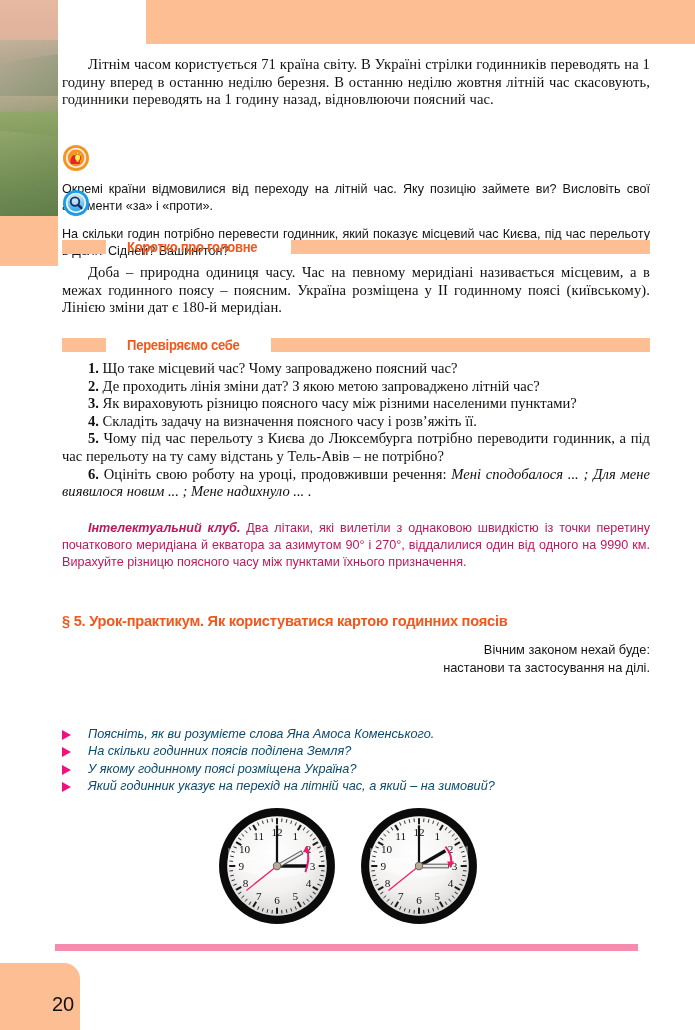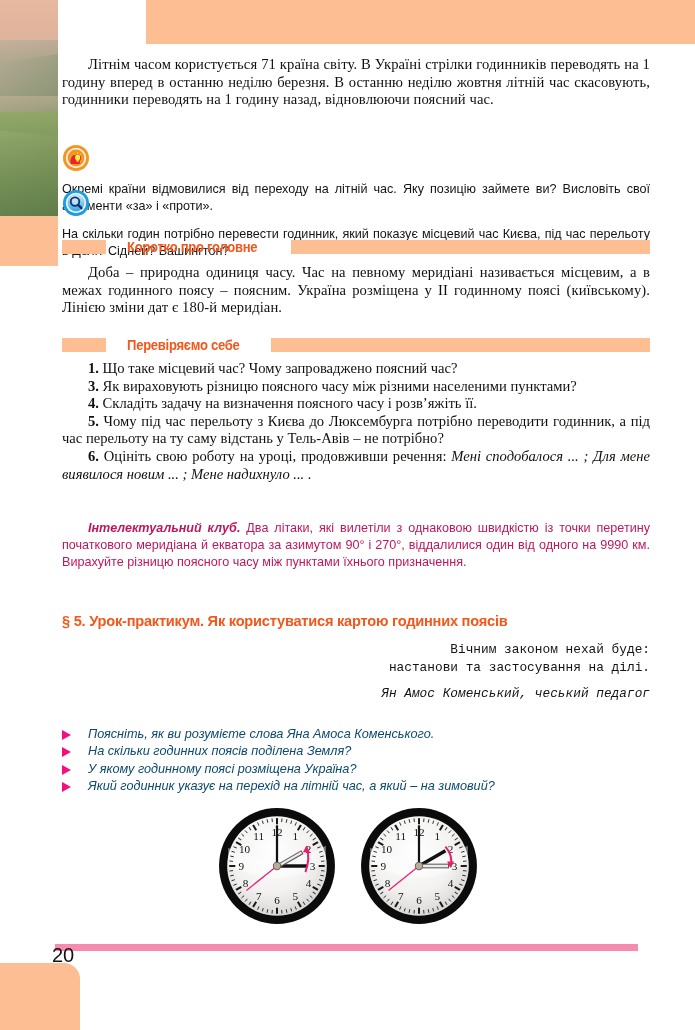--- a/index.html
+++ b/index.html
@@ -128,21 +128,21 @@
     font-size:15.4px;
     color:#f2581c;
     letter-spacing:-.25px;
     transform:scaleX(.95);
     transform-origin:left center;
     white-space:nowrap;
   }
 
   
   .epi{
-    font-family:Liberation Mono, monospace;
+    font-family:Liberation Sans, sans-serif;
     font-size:12.8px;line-height:17.5px;
     text-align:right;color:#141414;
   }
   .epi .src{font-style:italic;display:block;margin-top:9px;}
 
   
   ul.bl{margin:0;padding:0;list-style:none;}
   ul.bl li{
     display:flex;align-items:flex-start;gap:8px;
     font-family:"Liberation Sans", sans-serif;
@@ -168,21 +168,21 @@
   .rule{
     position:absolute;left:55px;top:944px;width:583px;height:7px;
     background:#f58cae;
   }
   .pagebox{
     position:absolute;left:0;top:963px;width:80px;height:67px;
     background:#fcbe92;
     border-top-right-radius:16px;
   }
   .pagenum{
-    position:absolute;left:52px;top:944px;
+    position:absolute;left:52px;top:993px;
     font-family:"Liberation Sans", sans-serif;
     font-size:20px;color:#111;
   }
 </style>
 </head>
 <body>
 
 <div id="page">
 
   <div class="deco-top-band-right"></div>
@@ -248,39 +248,39 @@
   </div>
 
   <div class="col sec" style="top:336px;">
     <div class="bar-l"></div>
     <div class="lbl">Перевіряємо себе</div>
     <div class="bar-r"></div>
   </div>
   <div class="col" style="top:360px;">
     <ol class="qs">
       <li><b>1.</b><span> Що таке місцевий час? Чому запроваджено поясний час?</span></li>
+      <li><b>2.</b><span> Де проходить лінія зміни дат? З якою метою запроваджено літній час?</span></li>
       <li><b>3.</b><span> Як вираховують різницю поясного часу між різними населеними пунктами?</span></li>
       <li><b>4.</b><span> Складіть задачу на визначення поясного часу і розв’яжіть її.</span></li>
       <li><b>5.</b><span> Чому під час перельоту з Києва до Люксембурга потрібно переводити годинник, а під час перельоту на ту саму відстань у Тель-Авів – не потрібно?</span></li>
       <li><b>6.</b><span> Оцініть свою роботу на уроці, продовживши речення: </span><i>Мені сподобалося ... ; Для мене виявилося новим ... ; Мене надихнуло ... .</i></li>
     </ol>
   </div>
 
   <div class="col" style="top:520px;">
     <p class="club"><b>Інтелектуальний клуб.</b><span> Два літаки, які вилетіли з однаковою швидкістю із точки перетину початкового меридіана й екватора за азимутом 90° і 270°, віддалилися один від одного на 9990 км. Вирахуйте різницю поясного часу між пунктами їхнього призначення.</span></p>
   </div>
 
   <div class="col" style="top:612px;">
     <h2 class="para-title">§ 5. Урок-практикум. Як користуватися картою годинних поясів</h2>
   </div>
 
   <div class="col epi" style="top:641px;">
     <div>Вічним законом нехай буде:</div>
     <div>настанови та застосування на ділі.</div>
-    <div class="src">Ян Амос Коменський, чеський педагог</div>
   </div>
 
   <div class="col" style="top:726px;">
     <ul class="bl">
       <li>
           <span class="tri"></span>
           <span>Поясніть, як ви розумієте слова Яна Амоса Коменського.</span>
         </li>
       <li>
           <span class="tri"></span>

